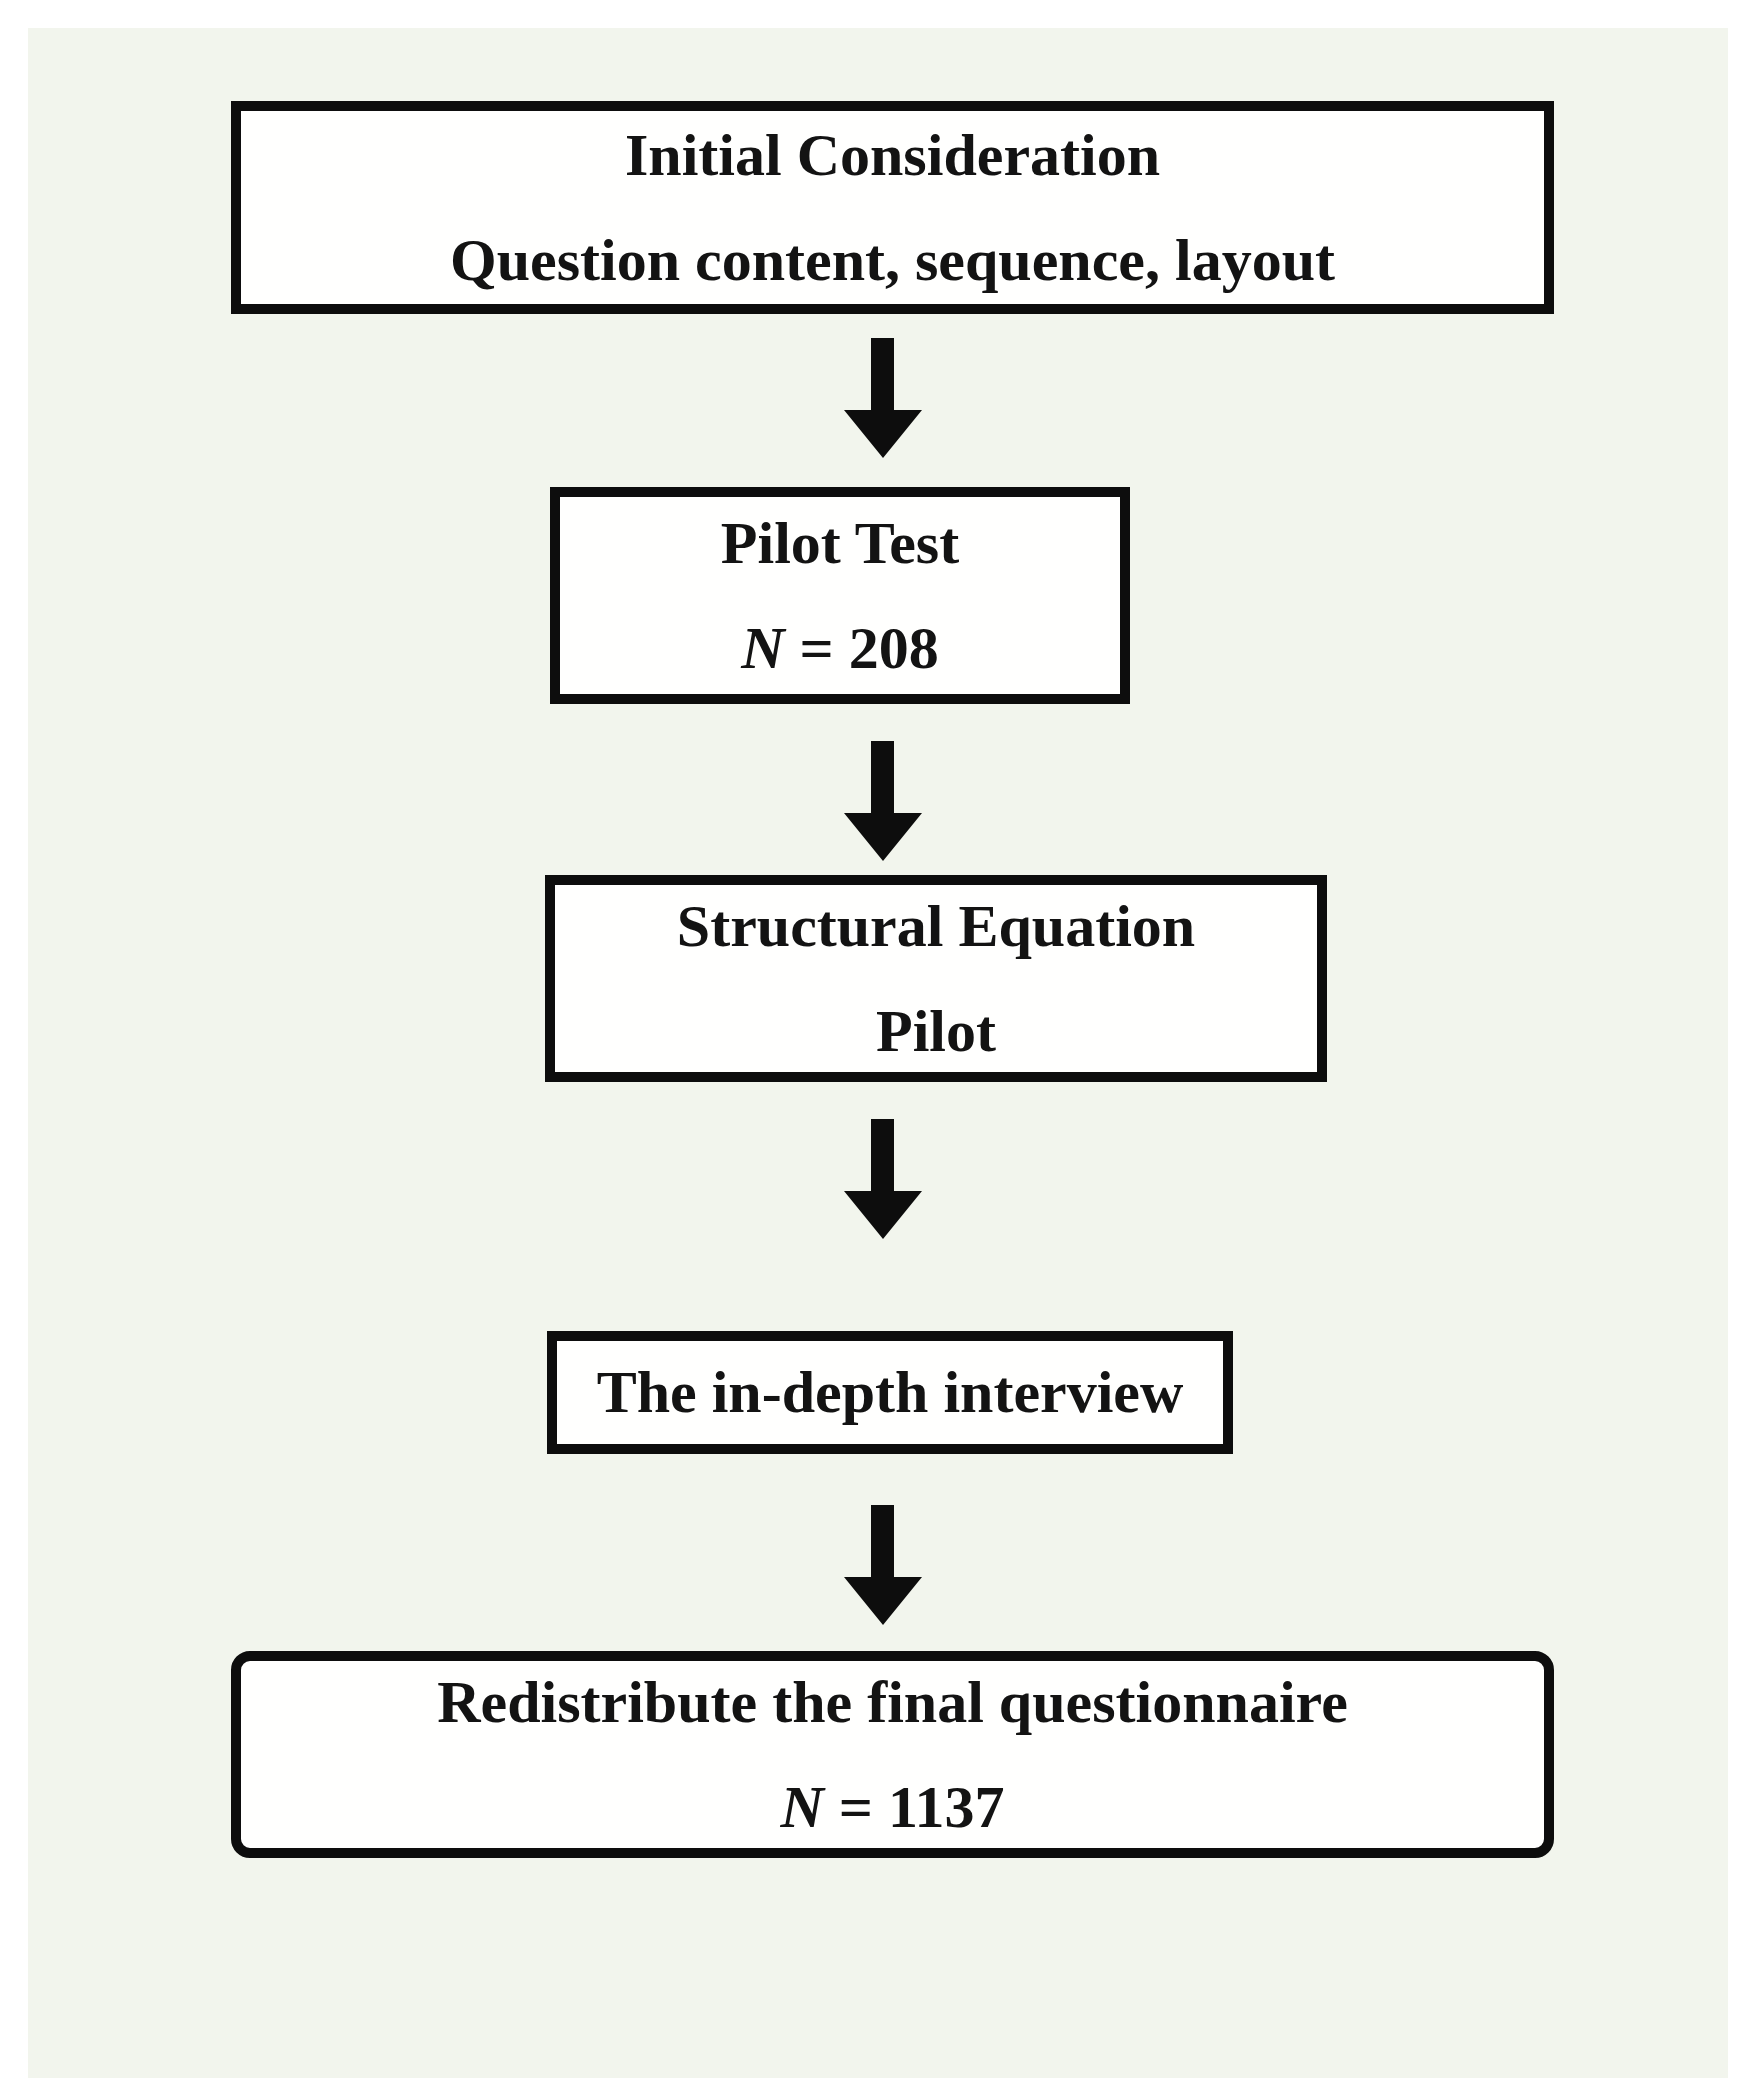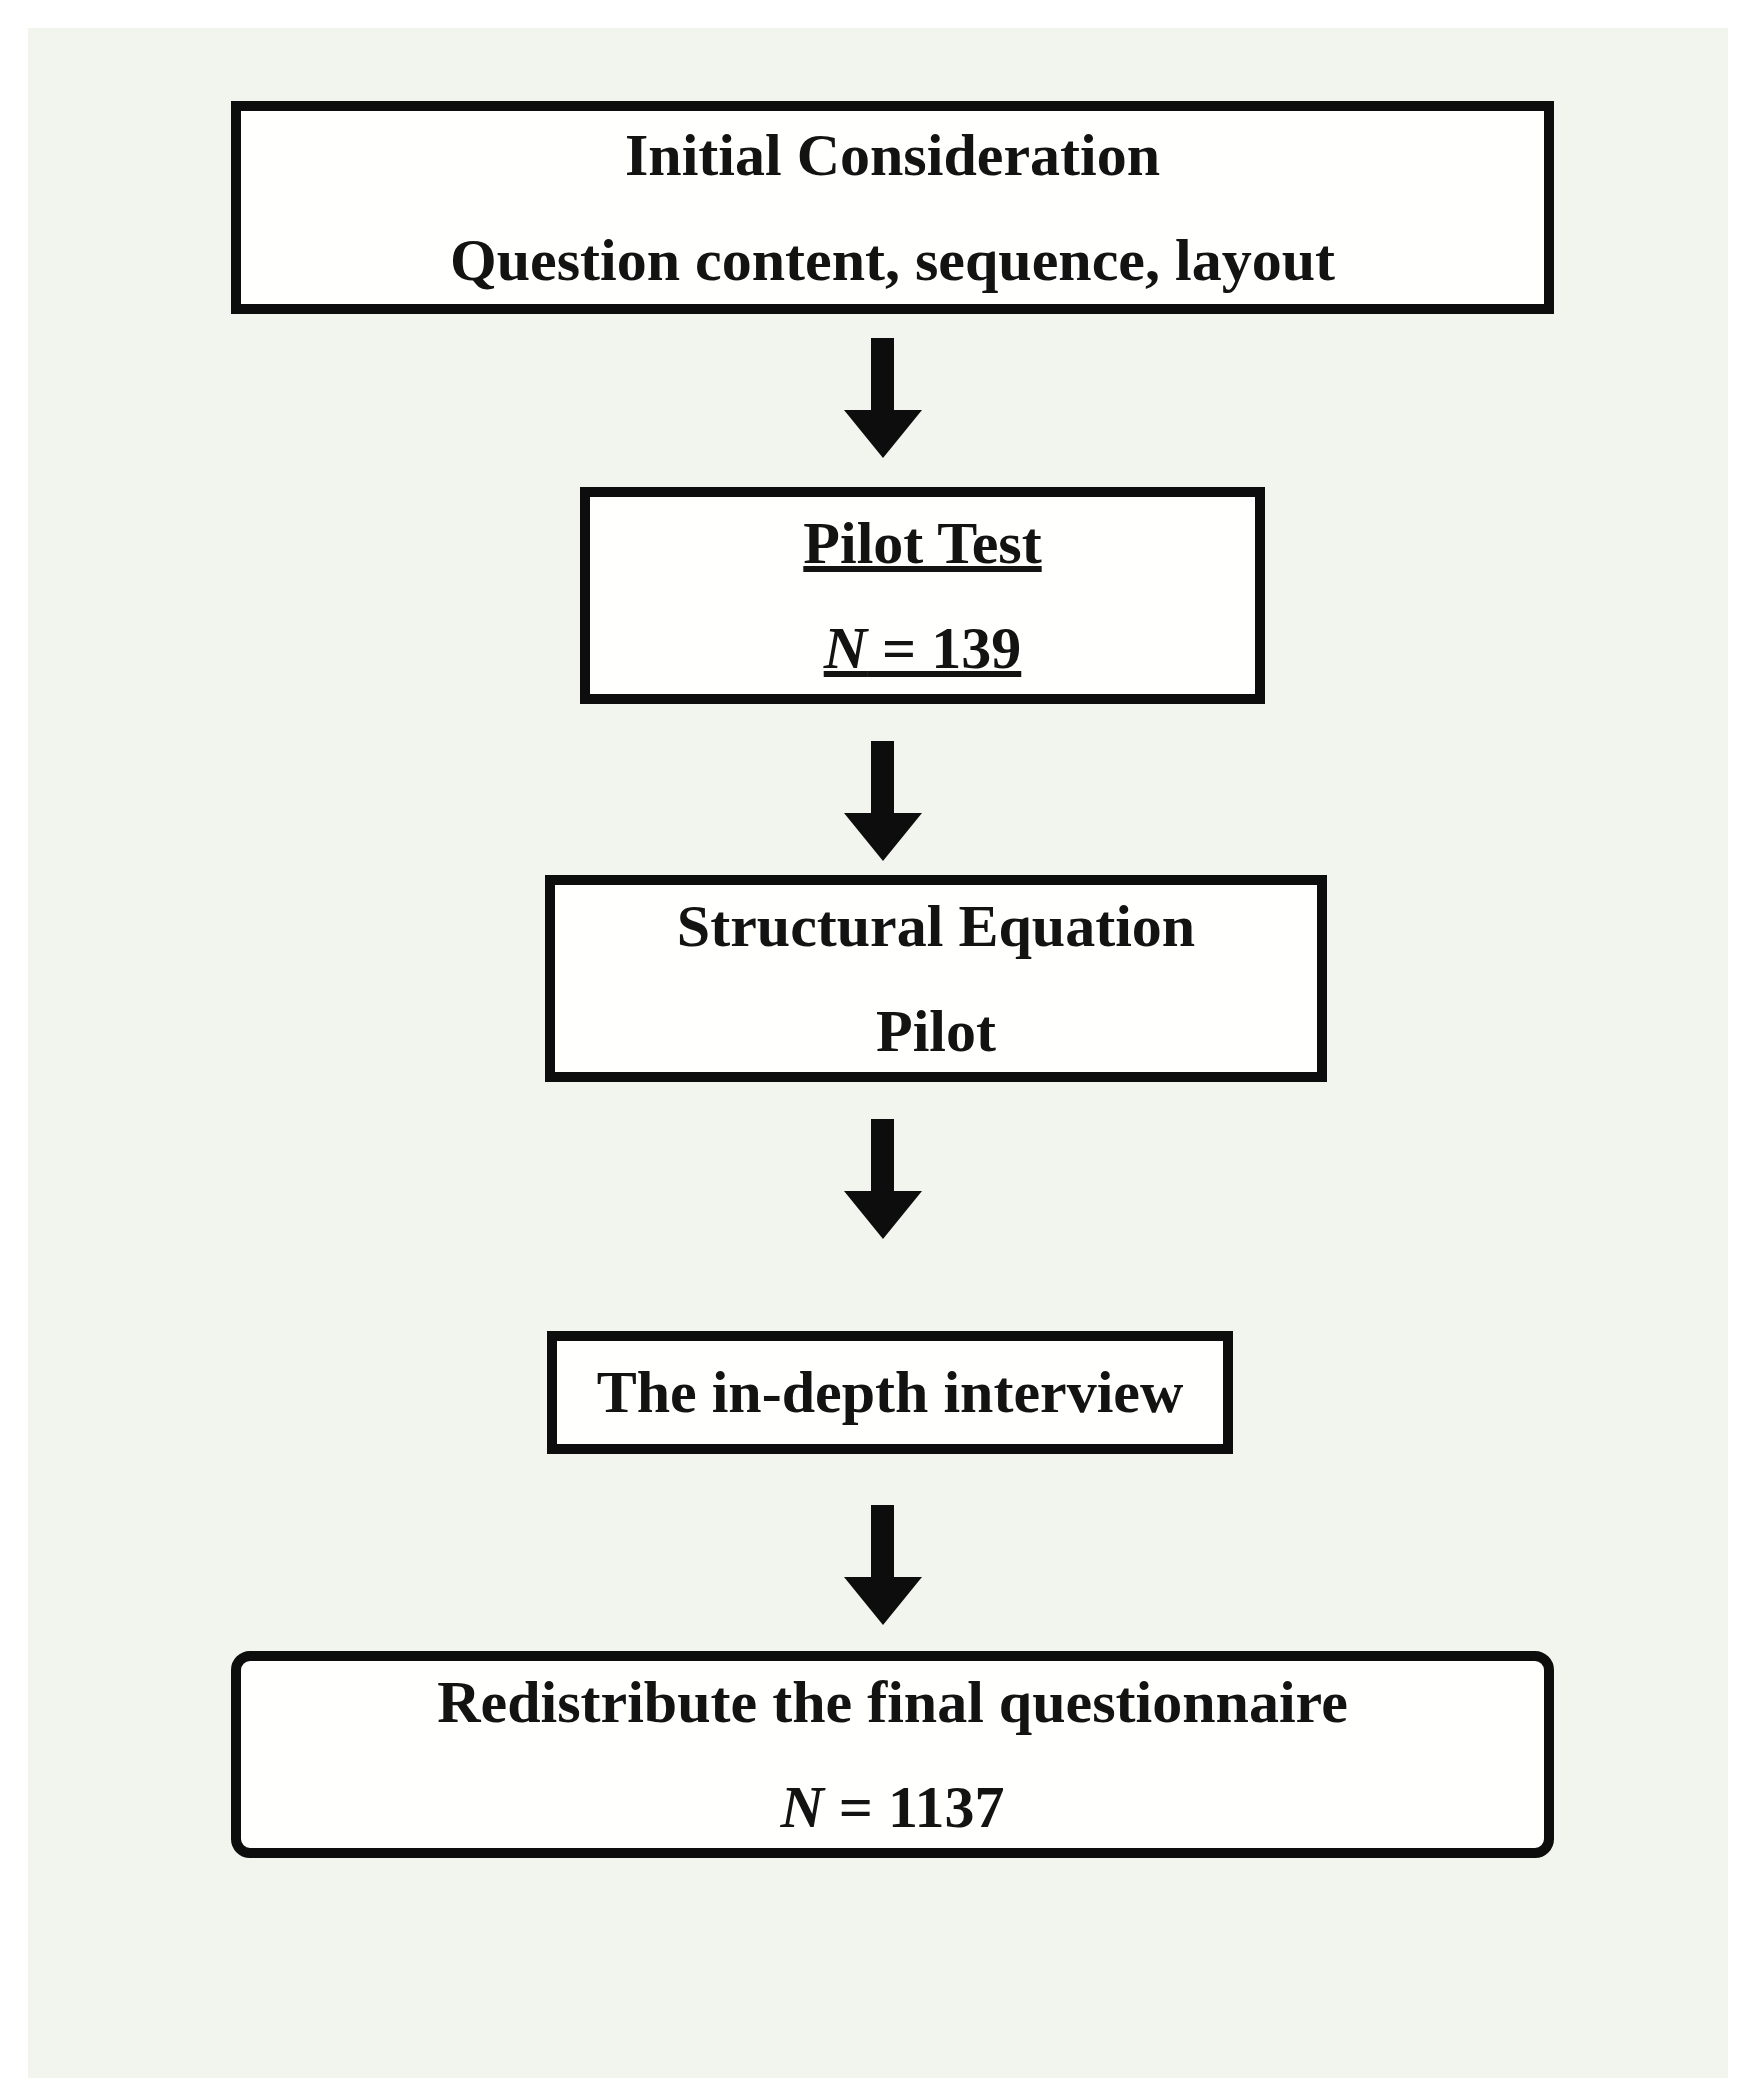--- a/index.html
+++ b/index.html
@@ -37,21 +37,21 @@
     color: #131313;
     font-weight: bold;
     font-size: 60px;
     line-height: 1.18;
     white-space: nowrap;
   }
   .node .line { display: block; }
   .it { font-style: italic; }
 
   .node1 { left: 231px;  top: 101px;  width: 1323px; height: 213px; }
-  .node2 { left: 580px;  top: 487px;  width: 685px;  height: 217px; text-decoration: underline; }
+  .node2 { left: 550px;  top: 487px;  width: 580px;  height: 217px; }
   .node3 { left: 545px;  top: 875px; width: 782px;  height: 207px; }
   .node4 { left: 547px;  top: 1315px; width: 686px;  height: 123px; margin-top: 16px; }
   .node5 { left: 231px;  top: 1651px; width: 1323px; height: 207px; border-radius: 19px; }
 
   .arrow {
     position: absolute;
     width: 77px;
     left: 844px;
   }
   .arrow .shaft {
@@ -84,21 +84,21 @@
     <span class="line">Question content, sequence, layout</span>
   </div>
 
   <div class="arrow arrow1">
     <div class="shaft"></div>
     <div class="head"></div>
   </div>
 
   <div class="node node2">
     <span class="line">Pilot Test</span>
-    <span class="line"><span class="it">N</span><span> = 139</span></span>
+    <span class="line"><span class="it">N</span><span> = 208</span></span>
   </div>
 
   <div class="arrow arrow2">
     <div class="shaft"></div>
     <div class="head"></div>
   </div>
 
   <div class="node node3">
     <span class="line">Structural Equation</span>
     <span class="line">Pilot</span>

